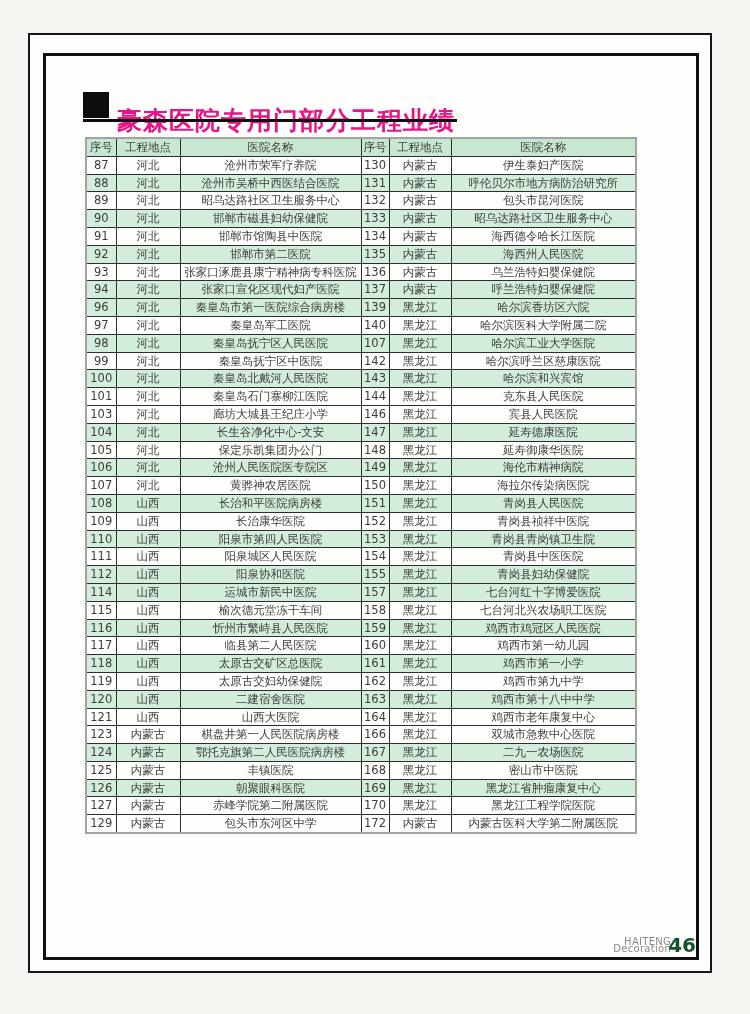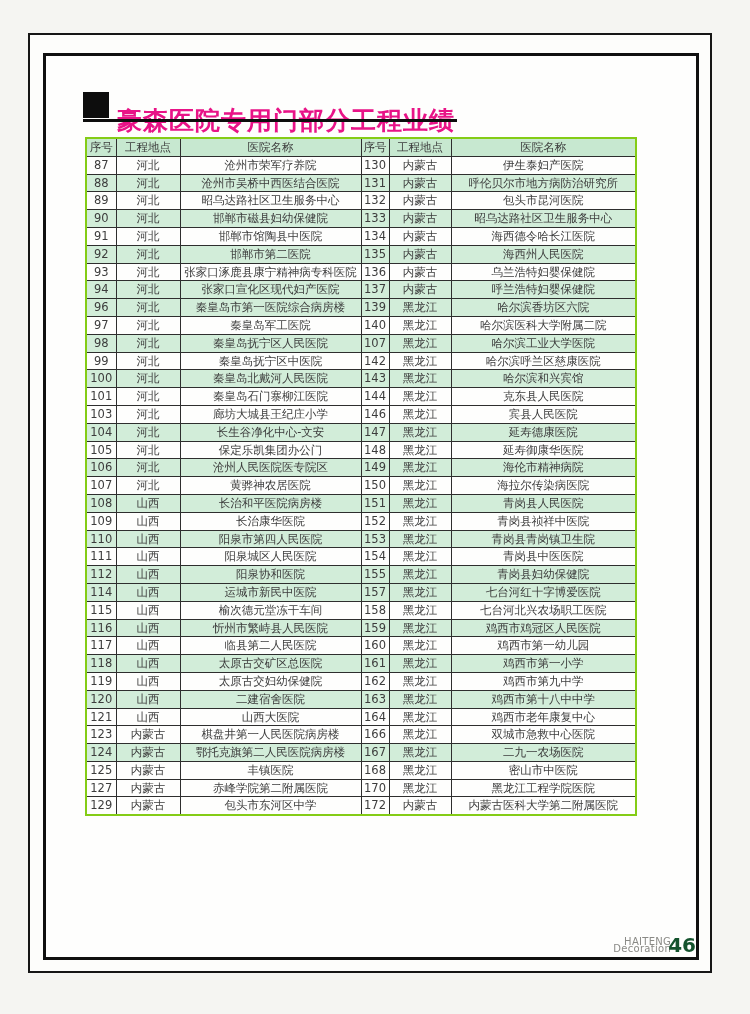--- a/index.html
+++ b/index.html
@@ -25,21 +25,21 @@
     position:absolute;left:34px;top:16px;
     font-size:25px;font-weight:bold;color:var(--title-color);
     letter-spacing:1px;white-space:nowrap;
   }
   .title-underline{
     position:absolute;left:0;top:31px;width:374px;height:3px;background:#0d0d0d;
   }
   table.projects{
     position:absolute;left:85px;top:137px;width:550px;
     border-collapse:collapse;table-layout:fixed;
-    border:2px solid #84cc16;
+    border:2px solid #a3a3a3;
   }
   table.projects th, table.projects td{
     border:1px solid #2e2e2e;
     height:16.8px;line-height:16.8px;
     padding:0;margin:0;
     font-size:11.5px;font-weight:normal;
     color:var(--text-color);
     text-align:center;vertical-align:middle;
     white-space:nowrap;overflow:hidden;
   }
@@ -369,20 +369,28 @@
         <td>二九一农场医院</td>
       </tr>
       <tr>
         <td>125</td>
         <td>内蒙古</td>
         <td>丰镇医院</td>
         <td>168</td>
         <td>黑龙江</td>
         <td>密山市中医院</td>
       </tr>
+      <tr class="green">
+        <td>126</td>
+        <td>内蒙古</td>
+        <td>朝聚眼科医院</td>
+        <td>169</td>
+        <td>黑龙江</td>
+        <td>黑龙江省肿瘤康复中心</td>
+      </tr>
       <tr>
         <td>127</td>
         <td>内蒙古</td>
         <td>赤峰学院第二附属医院</td>
         <td>170</td>
         <td>黑龙江</td>
         <td>黑龙江工程学院医院</td>
       </tr>
       <tr>
         <td>129</td>

